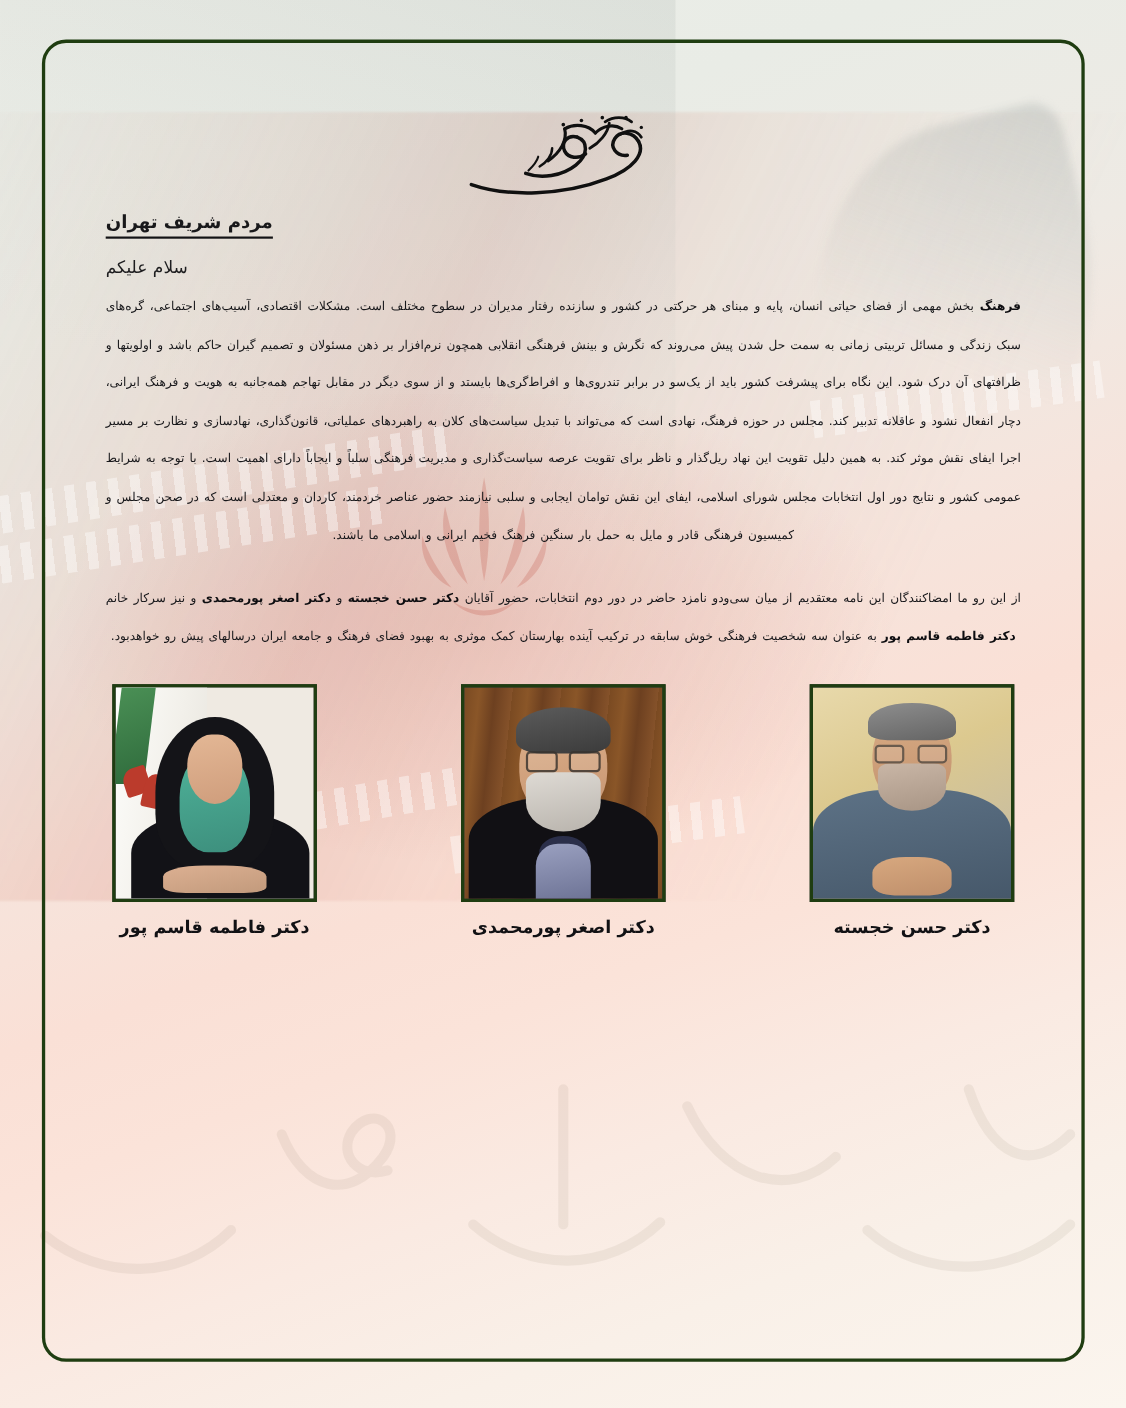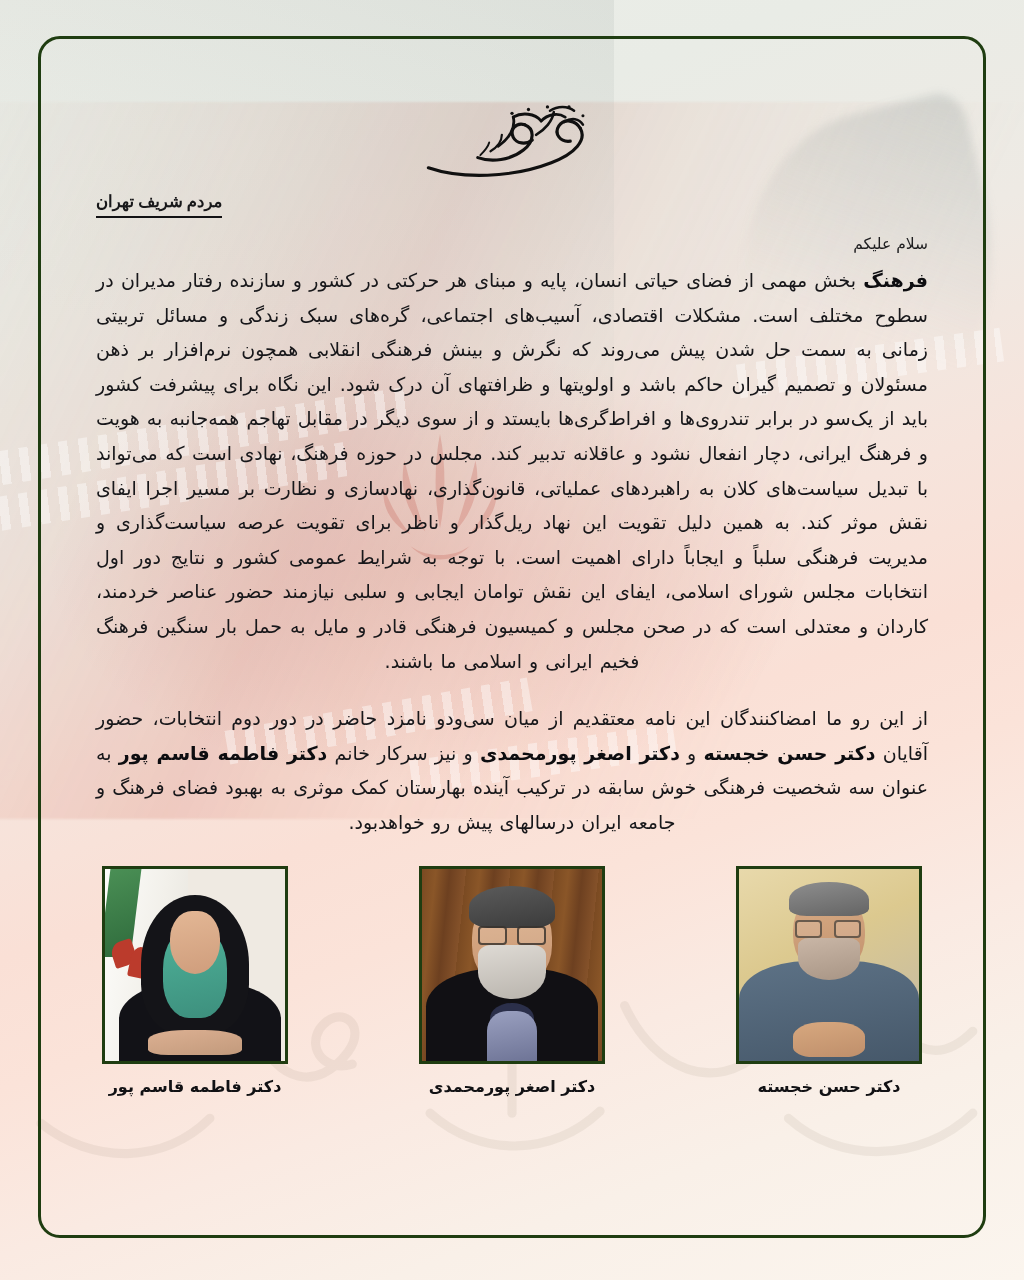--- a/index.html
+++ b/index.html
@@ -154,47 +154,46 @@
     margin-top: 30px;
     margin-bottom: 10px;
   }
   .bismillah svg { width: 190px; height: 84px; }
 
   
   .addressee-wrap {
     text-align: left;
     direction: rtl;
     margin-top: 2px;
-    font-family: Liberation Serif, serif;
   }
   .addressee {
     display: inline-block;
     font-size: 16.5px;
     font-weight: bold;
     color: #18181a;
     letter-spacing: -0.2px;
     border-bottom: 2.5px solid #121214;
     padding-bottom: 4px;
   }
 
   .greeting {
-    text-align: right;
+    text-align: left;
     direction: rtl;
     font-size: 15.5px;
     color: #1d1d1f;
     margin-top: 17px;
     margin-bottom: 8px;
   }
 
   
   .body-copy {
     direction: rtl;
     text-align: justify;
     text-align-last: center;
-    font-size: 19px;
+    font-size: 11px;
     line-height: 34.6px;
     color: #17171a;
     letter-spacing: 0.1px;
     word-spacing: 1px;
     margin-top: 2px;
   }
   .body-copy p { margin: 0; text-align: justify; }
   .body-copy p.last { text-align-last: center; margin-top: 23px; }
   .body-copy b, .body-copy strong { font-weight: bold; color: #0d0d10; }
 

